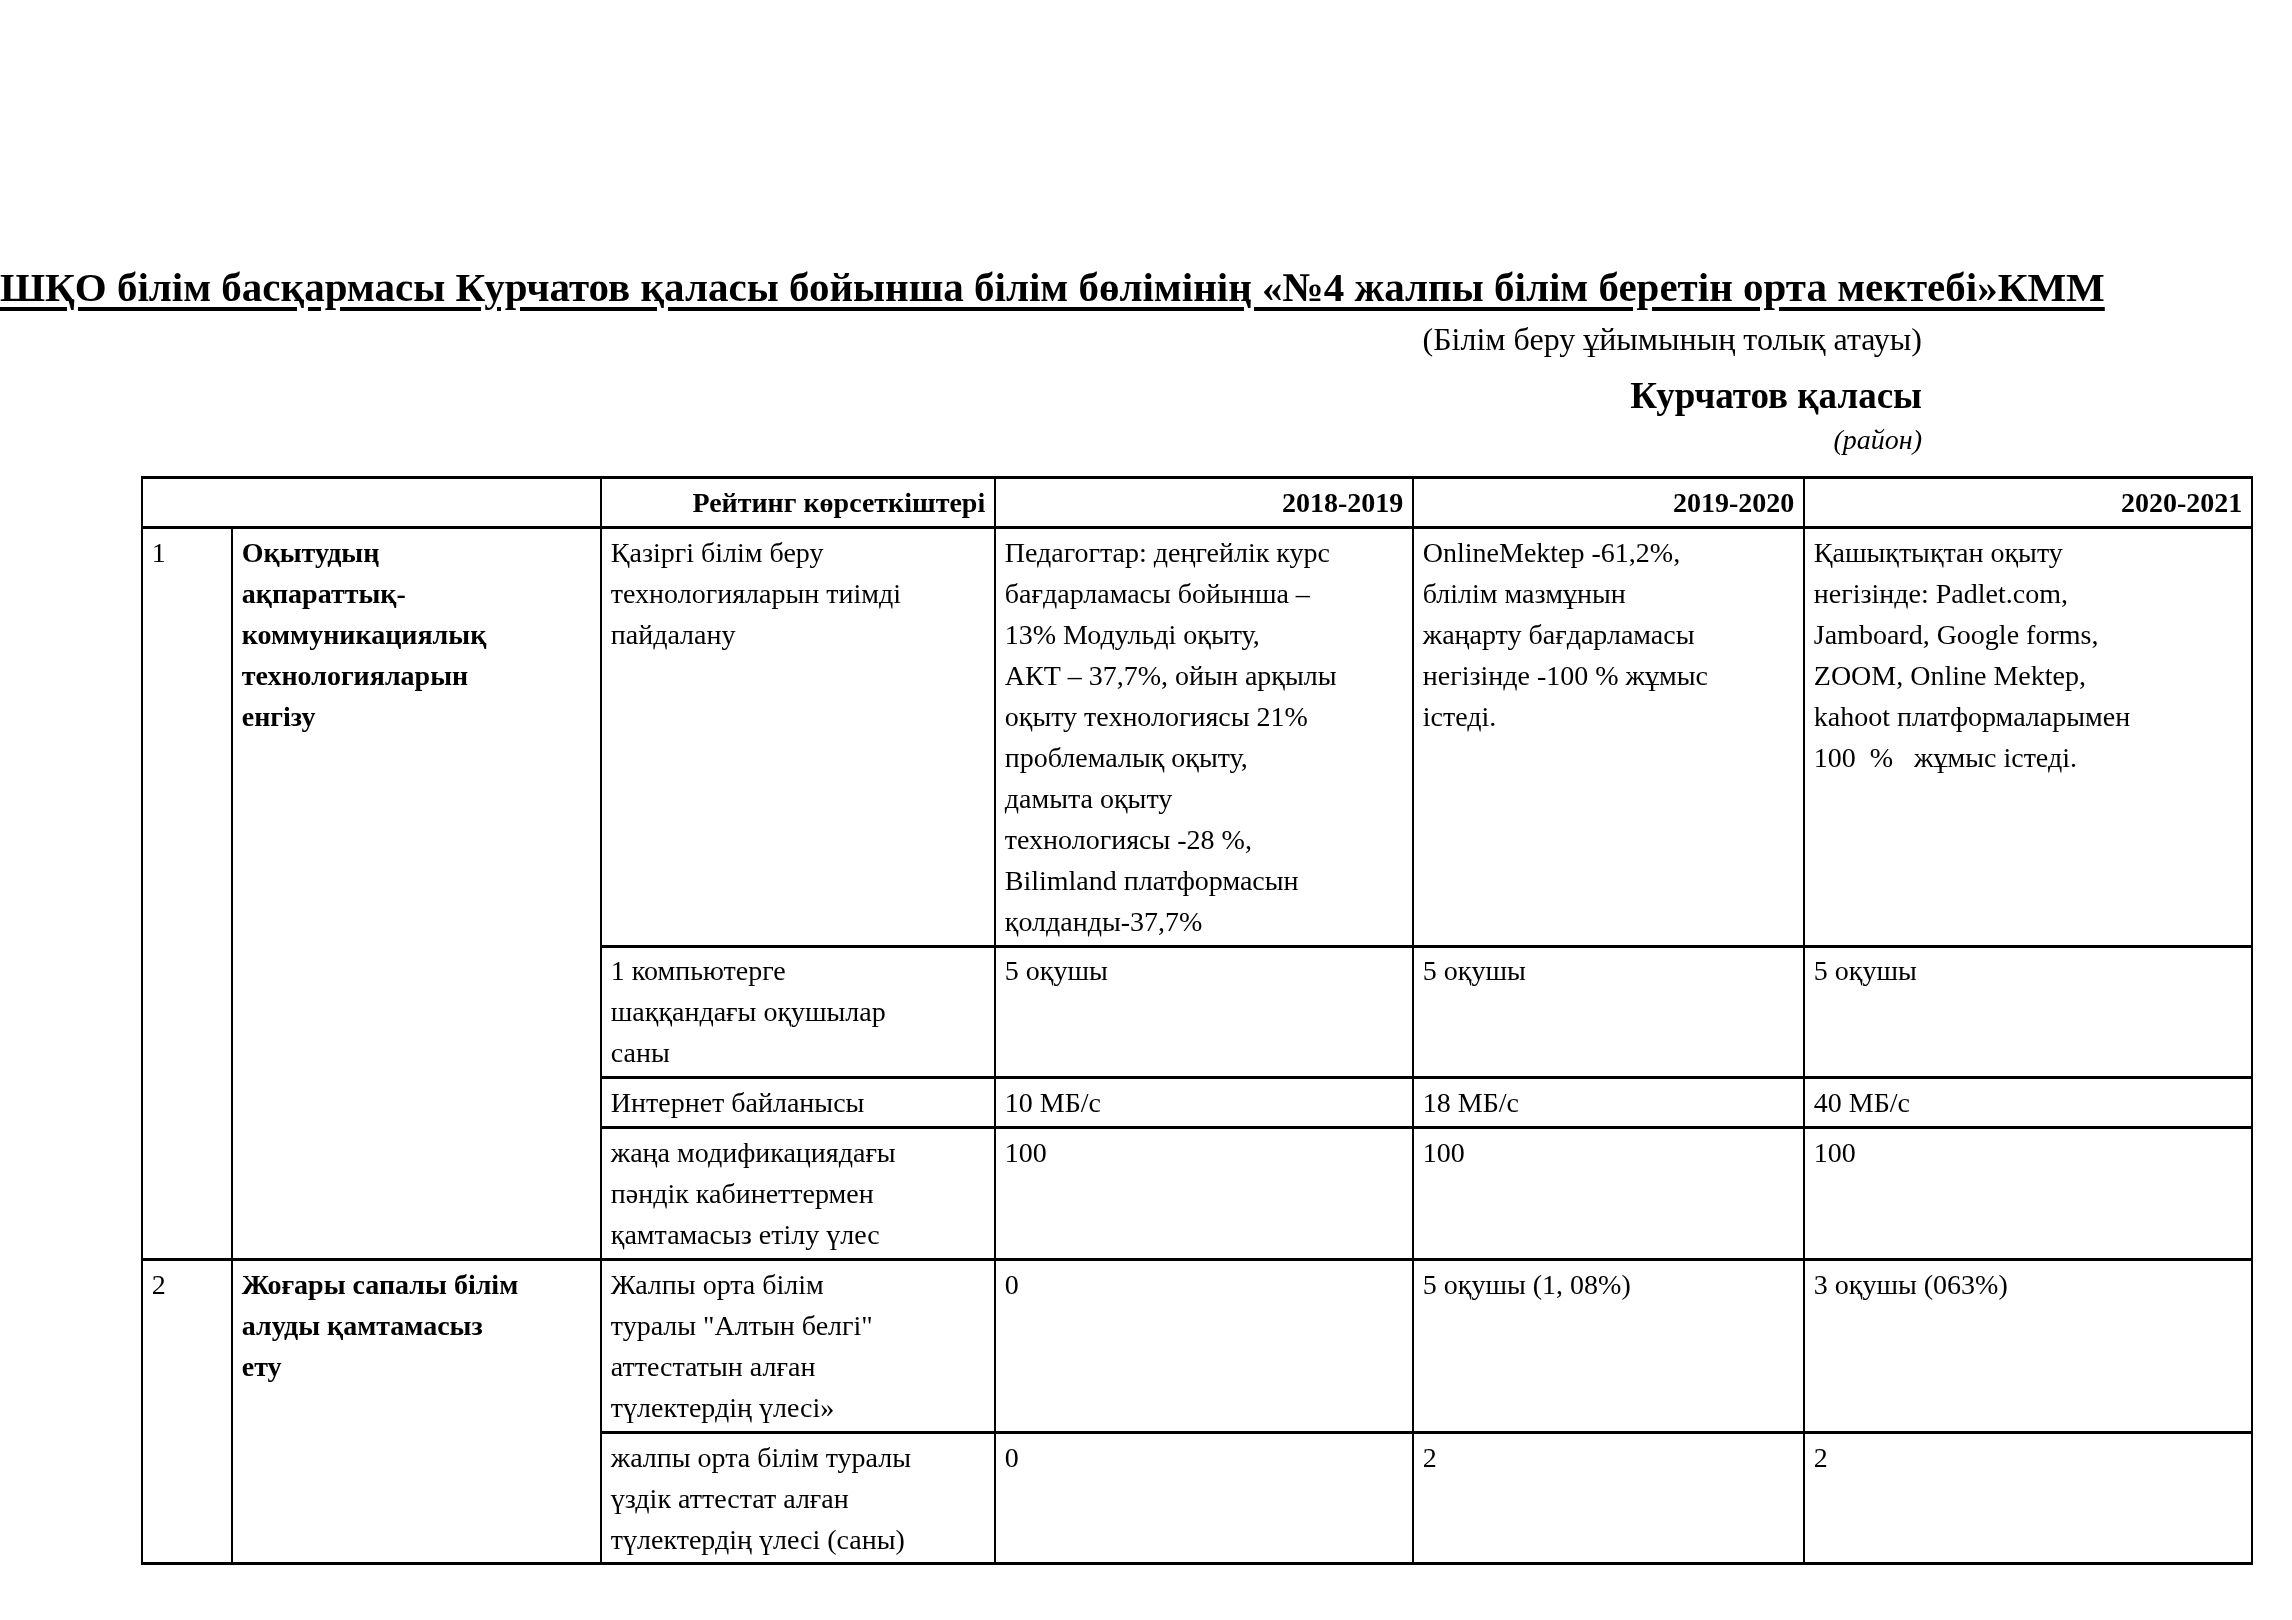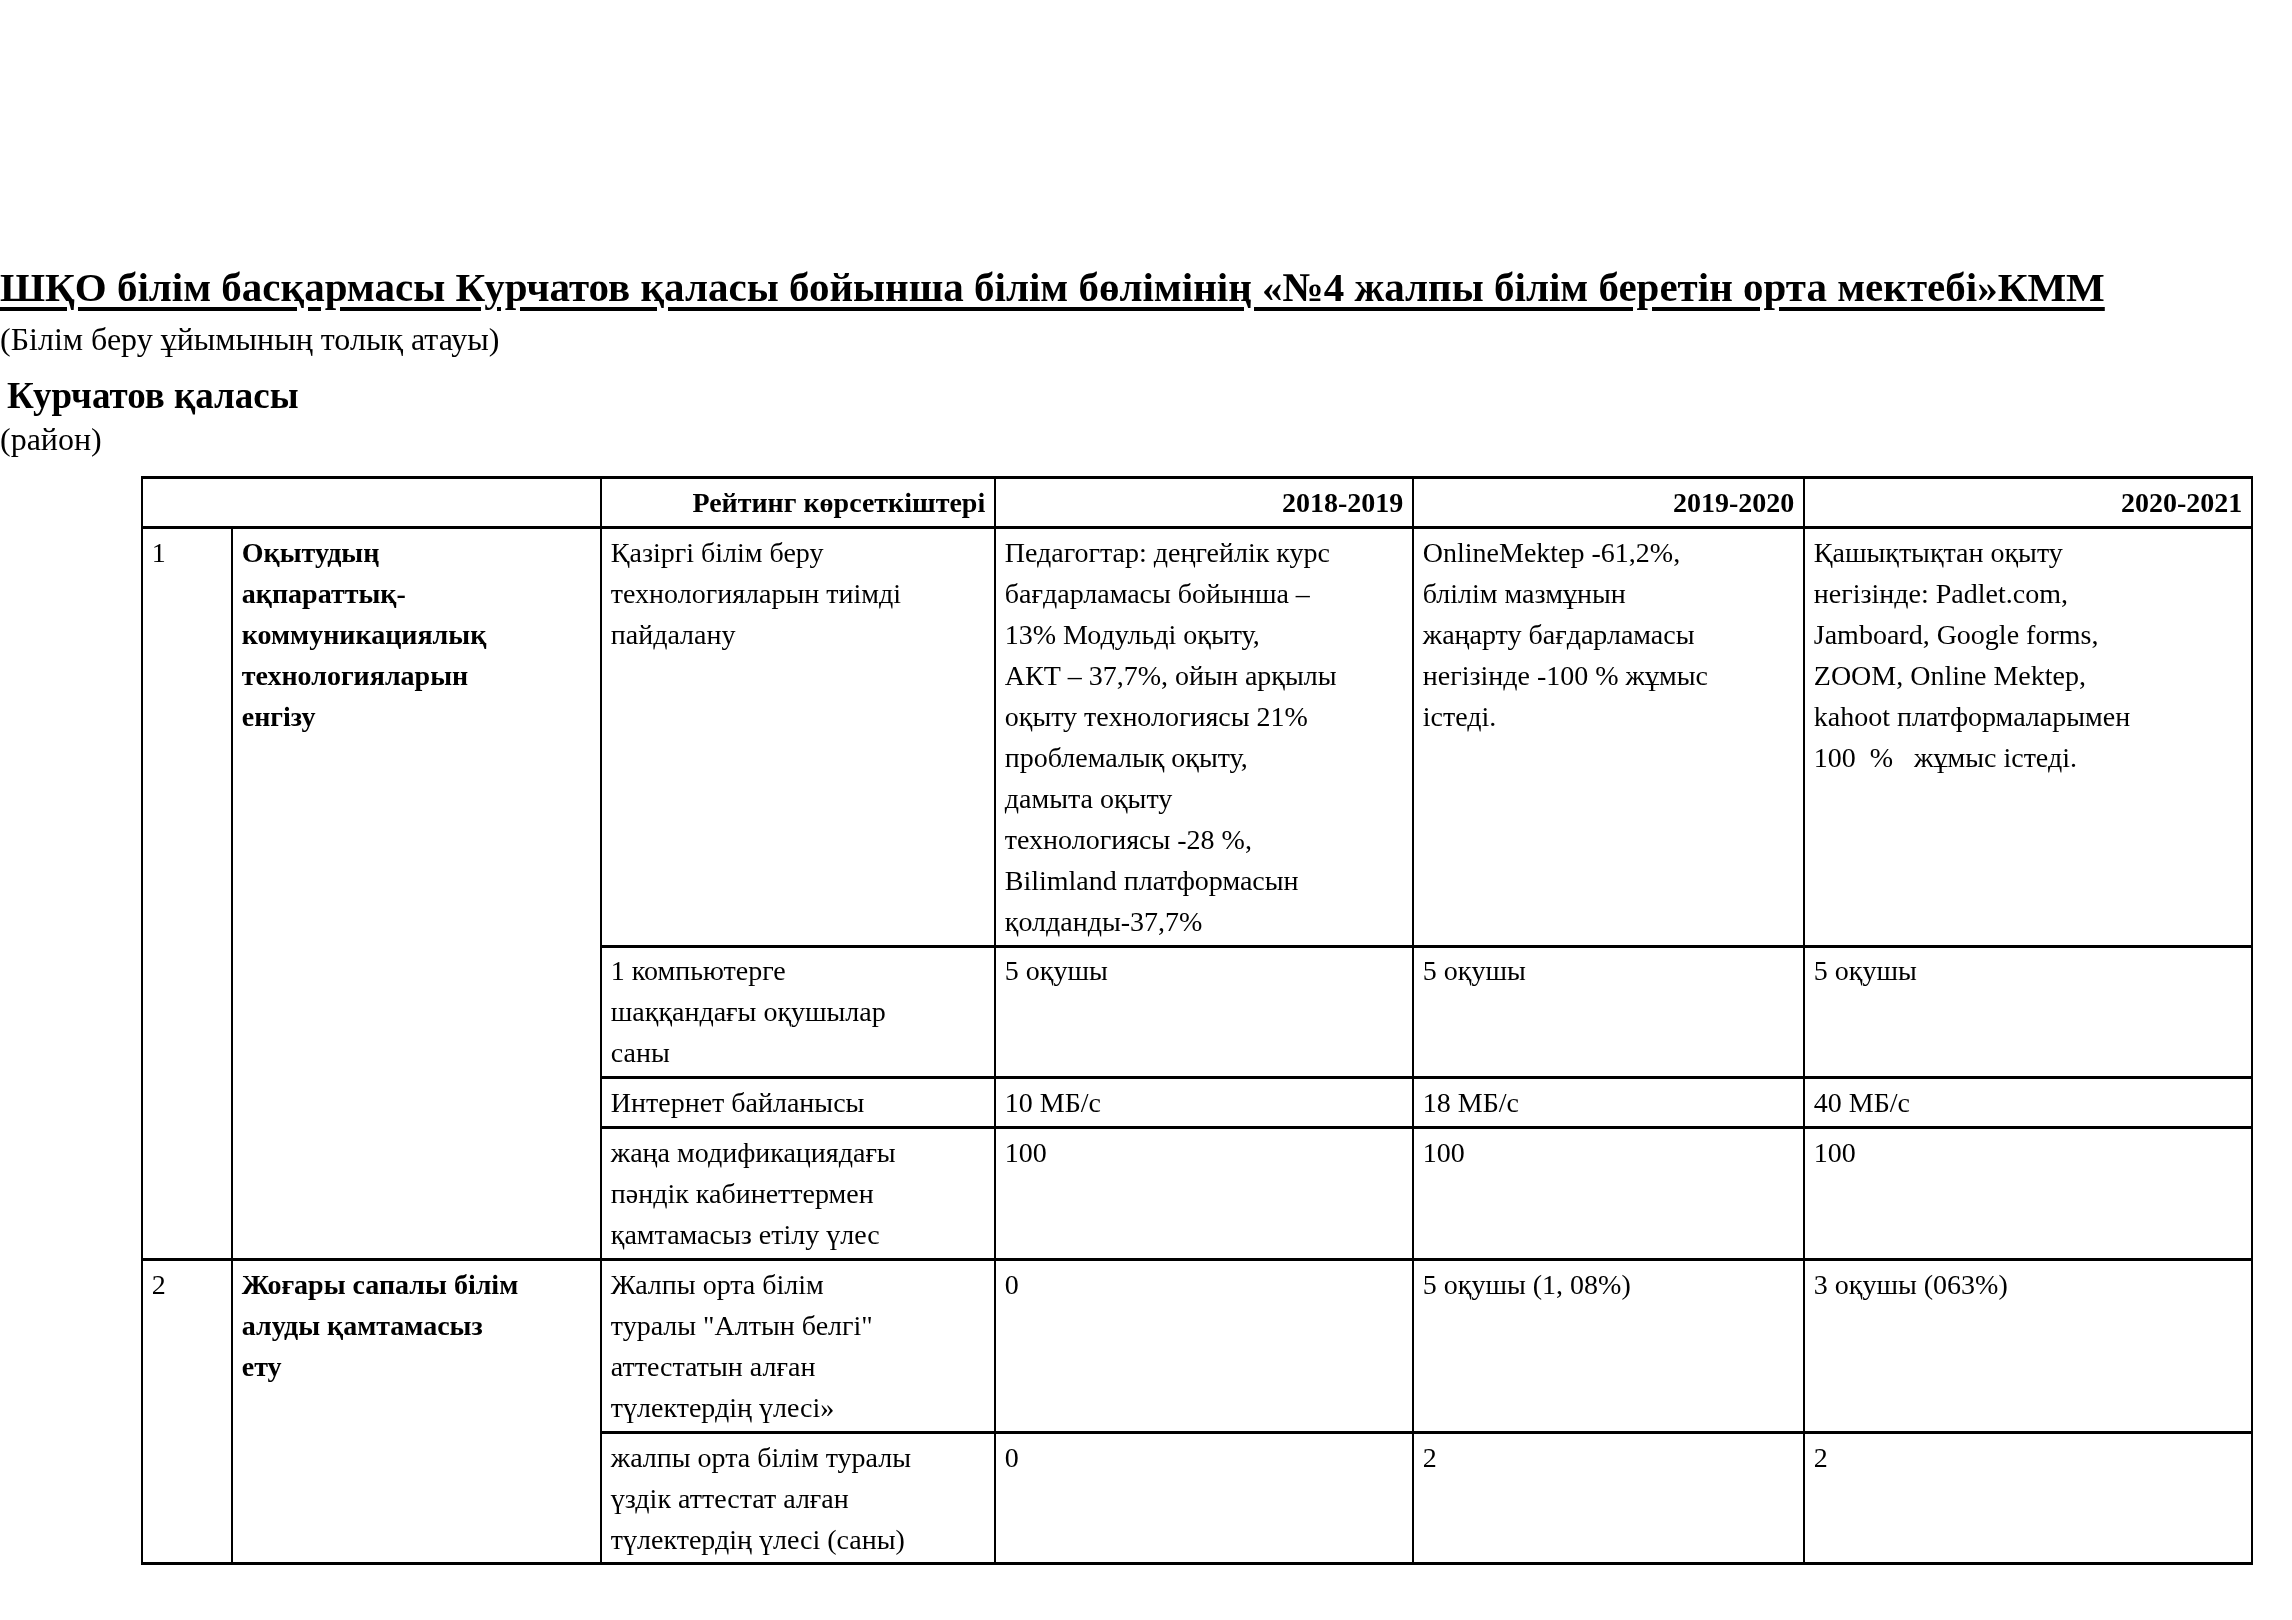--- a/index.html
+++ b/index.html
@@ -10,21 +10,21 @@
     color: #000000;
     overflow: hidden;
     position: relative;
   }
   .page { position: absolute; inset: 0; background: #ffffff; }
 
   .heading {
     position: absolute;
     top: 263px; left: 0;
     width: 1922px;
-    text-align: left;
+    text-align: right;
   }
   .doc-title {
     font-size: 41px;
     font-weight: bold;
     text-decoration: underline;
     text-decoration-thickness: 3.9px;
     text-underline-offset: 5.9px;
     line-height: 49px;
     white-space: nowrap;
   }
@@ -34,21 +34,22 @@
     margin-top: 5.9px;
   }
   .doc-city {
     font-size: 37px;
     font-weight: bold;
     line-height: 45px;
     margin-top: 12px;
     padding-left: 7px;
   }
   .doc-city-note {
-    font-size: 32px;
+    font-size: 28px;
+    font-style: italic;
     line-height: 43px;
   }
 
   table.rating {
     position: absolute;
     left: 141px; top: 476px;
     width: 2109px;
     border-collapse: collapse;
     table-layout: fixed;
   }

